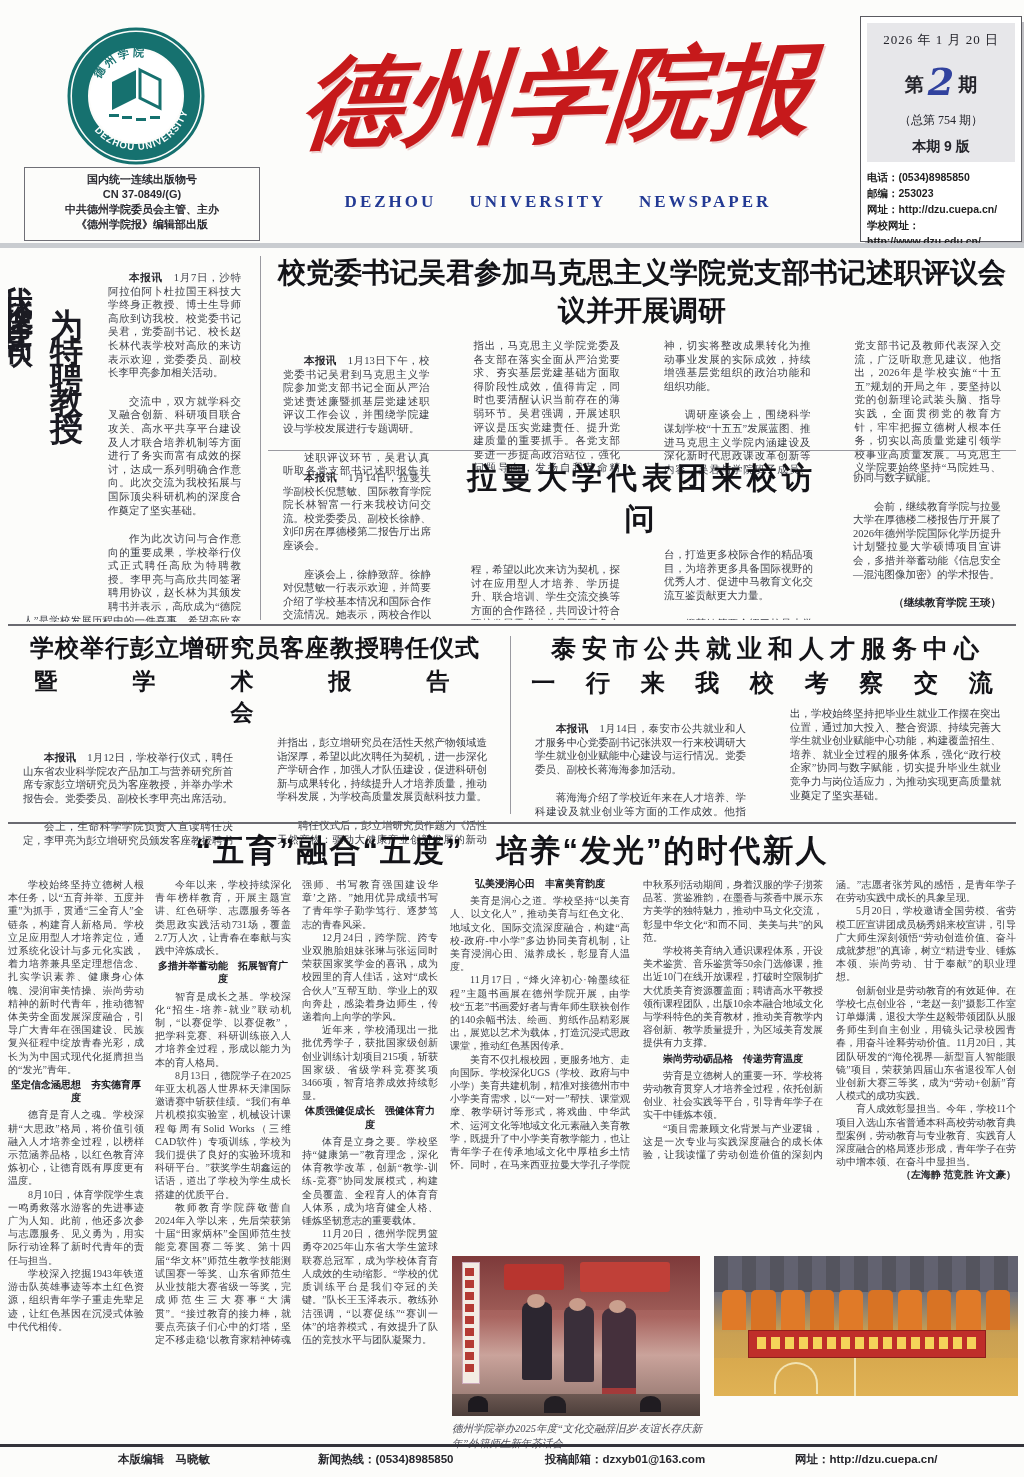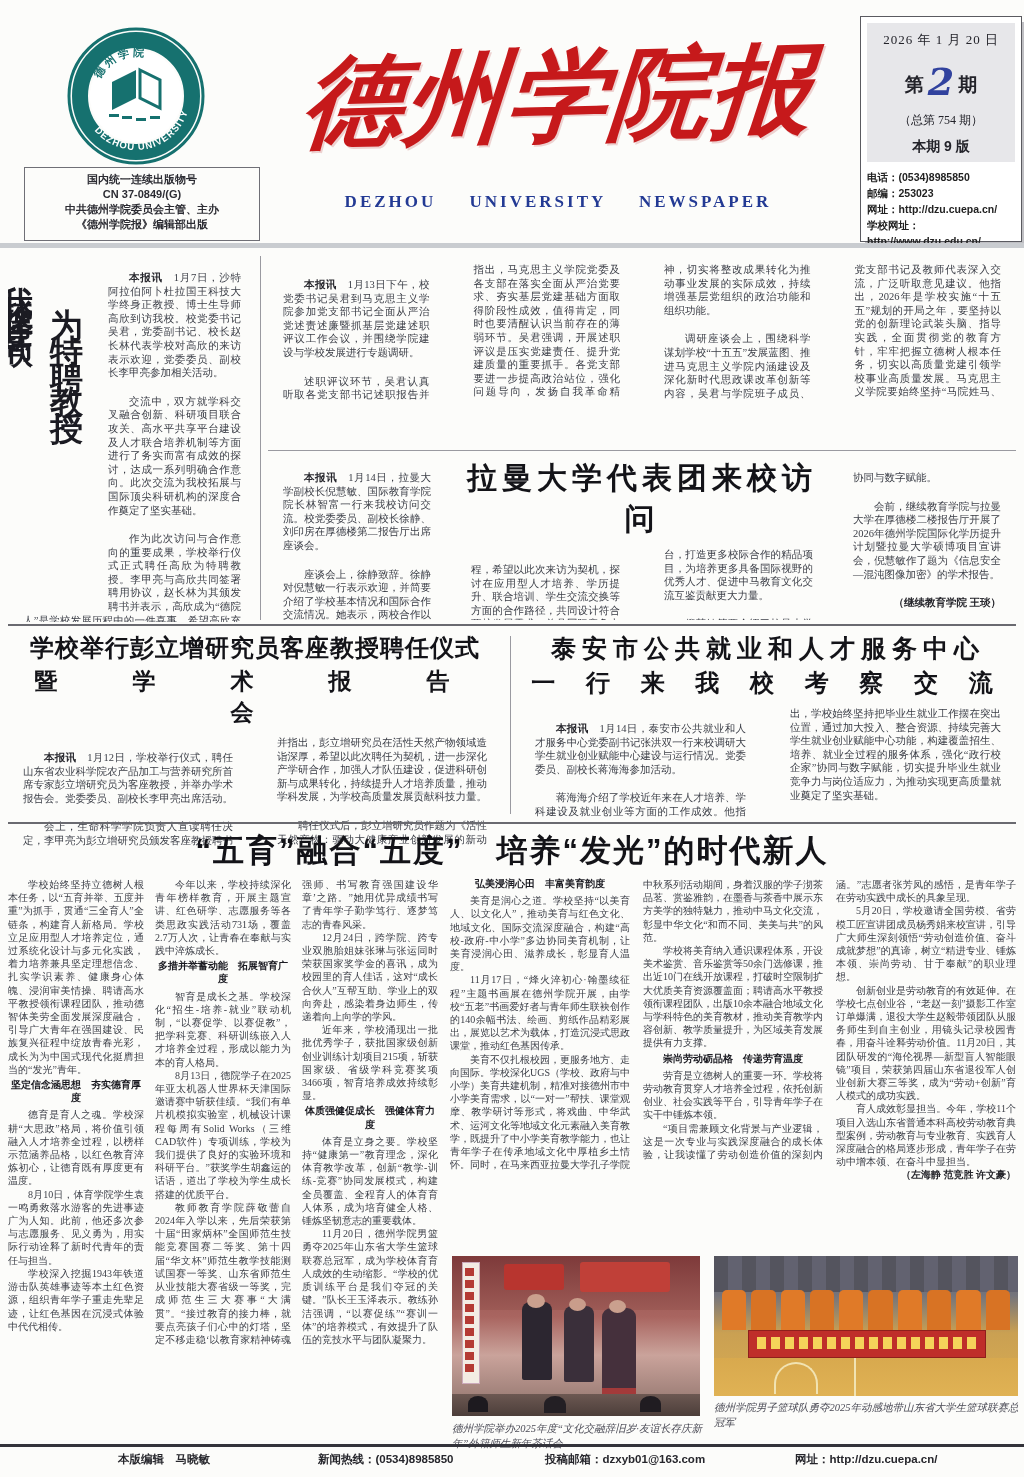--- a/index.html
+++ b/index.html
@@ -123,20 +123,21 @@
     <p><span class="lead">本报讯</span>　<span>1月7日，沙特阿拉伯阿卜杜拉国王科技大学终身正教授、博士生导师高欣到访我校。校党委书记吴君，党委副书记、校长赵长林代表学校对高欣的来访表示欢迎，党委委员、副校长李甲亮参加相关活动。</span></p>
     <p>交流中，双方就学科交叉融合创新、科研项目联合攻关、高水平共享平台建设及人才联合培养机制等方面进行了务实而富有成效的探讨，达成一系列明确合作意向。此次交流为我校拓展与国际顶尖科研机构的深度合作奠定了坚实基础。</p>
     <p>作为此次访问与合作意向的重要成果，学校举行仪式正式聘任高欣为特聘教授。李甲亮与高欣共同签署聘用协议，赵长林为其颁发聘书并表示，高欣成为“德院人”是学校发展历程中的一件喜事，希望高欣充分发挥其卓越的学术引领作用，助力学校在学科建设、科研创新和人才培育方面实现新的突破。</p>
     <p>党委（校长）办公室、人事处、教务处、学科建设与研究生教育处、科学技术处、生命科学学院等单位负责人及教师代表参加座谈。</p>
 
   </div>
 
   <div class="abs vrule" style="left:260px;top:256px;height:364px;"></div>
 
   <div class="abs" style="left:268px;top:254px;width:748px;height:194px;">
+    <div class="hl" style="font-size:28px;letter-spacing:0px;">校党委书记吴君参加马克思主义学院党支部书记述职评议会议并开展调研</div>
     <div class="btxt cols4" style="margin-top:9px;height:142px;overflow:hidden;">
       <p><span class="lead">本报讯</span>　<span>1月13日下午，校党委书记吴君到马克思主义学院参加党支部书记全面从严治党述责述廉暨抓基层党建述职评议工作会议，并围绕学院建设与学校发展进行专题调研。</span></p>
       <p>述职评议环节，吴君认真听取各党支部书记述职报告并指出，马克思主义学院党委及各支部在落实全面从严治党要求、夯实基层党建基础方面取得阶段性成效，值得肯定，同时也要清醒认识当前存在的薄弱环节。吴君强调，开展述职评议是压实党建责任、提升党建质量的重要抓手。各党支部要进一步提高政治站位，强化问题导向，发扬自我革命精神，切实将整改成果转化为推动事业发展的实际成效，持续增强基层党组织的政治功能和组织功能。</p>
       <p>调研座谈会上，围绕科学谋划学校“十五五”发展蓝图、推进马克思主义学院内涵建设及深化新时代思政课改革创新等内容，吴君与学院班子成员、党支部书记及教师代表深入交流，广泛听取意见建议。他指出，2026年是学校实施“十五五”规划的开局之年，要坚持以党的创新理论武装头脑、指导实践，全面贯彻党的教育方针，牢牢把握立德树人根本任务，切实以高质量党建引领学校事业高质量发展。马克思主义学院要始终坚持“马院姓马、在马言马”的鲜明导向，聚焦学科建设、人才队伍建设、硕士点培育等关键环节，夯实基础、突出特色，为学校提升人才培养质量、增强服务社会能力提供坚实的思想引领和理论支撑。全体思政课教师要深刻认识铸魂育人时代重任，持续深化教学改革，积极运用现代信息技术提升教育教学吸引力与实效性。</p>
 
     </div>
   </div>
 
   <div class="abs hrule" style="left:268px;top:450px;width:748px;"></div>
 
@@ -149,21 +150,21 @@
       <div style="width:372px;">
         <div class="hl" style="font-size:30px;letter-spacing:5px;margin:2px 0 8px 0;">拉曼大学代表团来校访问</div>
         <div class="btxt cols2" style="height:112px;overflow:hidden;">
           <p style="text-indent:0;">程，希望以此次来访为契机，探讨在应用型人才培养、学历提升、联合培训、学生交流交换等方面的合作路径，共同设计符合两校发展需求、兼具国际竞争力的合作项目，相信在双方的共同努力下，搭建起更坚实的合作平台，打造更多校际合作的精品项目，为培养更多具备国际视野的优秀人才、促进中马教育文化交流互鉴贡献更大力量。</p>
           <p>倪慧敏简要介绍了拉曼大学的基本情况和国际交流方面取得的成绩，希望双方在前期良好合作的基础上，继续拓展合作领域，进一步加强各项交流合作。</p>
 
         </div>
       </div>
       <div class="btxt" style="width:178px;overflow:hidden;">
         <p style="text-indent:0;">协同与数字赋能。</p>
-        <p>会前，继续教育学院与拉曼大学在厚德楼二楼报告厅开展了2026年德州学院国际化学历提升计划暨拉曼大学硕博项目宣讲会，倪慧敏作了题为《信息安全—混沌图像加密》的学术报告。</p>
+        <p>会前，继续教育学院与拉曼大学在厚德楼二楼报告厅开展了2026年德州学院国际化学历提升计划暨拉曼大学硕博项目宣讲会，多措并举蓄动能《信息安全—混沌图像加密》的学术报告。</p>
         <p class="sig">（继续教育学院 王琰）</p>
       </div>
     </div>
   </div>
 
   <div class="abs hrule2" style="left:8px;top:624px;width:1008px;"></div>
 
   <div class="abs" style="left:8px;top:632px;width:494px;height:186px;">
     <div class="hl" style="font-size:24px;letter-spacing:1px;">学校举行彭立增研究员客座教授聘任仪式</div>
     <div class="hl" style="font-size:23px;letter-spacing:26px;margin-top:2px;">暨　学　术　报　告　会</div>
@@ -186,21 +187,21 @@
       <p>张洪双一行参观了赋能中心各功能区及数智就业设备，详细了解学校在生涯规划、市场开拓、信息推送等方面的工作经验。他表示，中心建设思路清晰、举措扎实、特色突出，相关经验具有借鉴意义。希望今后加强校地协作、共享资源，积极探索毕业生高质量就业的有效路径，更好地服务于区域经济社会发展。</p>
 
     </div>
   </div>
 
   <div class="abs hrule2" style="left:8px;top:822px;width:1008px;"></div>
 
   <div class="abs hl" style="left:8px;top:830px;width:1008px;font-size:31px;letter-spacing:2px;">“五育”融合“五度”　培养“发光”的时代新人</div>
 
   <div class="abs ftxt cols3" style="left:8px;top:878px;width:430px;height:558px;overflow:hidden;column-gap:11px;">
-    <p>学校始终坚持立德树人根本任务，以“五育并举、五度并重”为抓手，贯通“三全育人”全链条，构建育人新格局。学校立足应用型人才培养定位，通过系统化设计与多元化实践，着力培养兼具坚定理想信念、扎实学识素养、健康身心体魄、浸润审美情操、聘请高水平教授领衔课程团队，推动德智体美劳全面发展深度融合，引导广大青年在强国建设、民族复兴征程中绽放青春光彩，成长为为中国式现代化挺膺担当的“发光”青年。</p>
+    <p>学校始终坚持立德树人根本任务，以“五育并举、五度并重”为抓手，贯通“三全育人”全链条，构建育人新格局。学校立足应用型人才培养定位，通过系统化设计与多元化实践，着力培养兼具坚定理想信念、扎实学识素养、健康身心体魄、浸润审美情操、崇尚劳动精神的新时代青年，推动德智体美劳全面发展深度融合，引导广大青年在强国建设、民族复兴征程中绽放青春光彩，成长为为中国式现代化挺膺担当的“发光”青年。</p>
     <p class="fsub">坚定信念涵思想　夯实德育厚度</p>
     <p>德育是育人之魂。学校深耕“大思政”格局，将价值引领融入人才培养全过程，以榜样示范涵养品格，以红色教育淬炼初心，让德育既有厚度更有温度。</p>
     <p>8月10日，体育学院学生袁一鸣勇救落水游客的先进事迹广为人知。此前，他还多次参与志愿服务、见义勇为，用实际行动诠释了新时代青年的责任与担当。</p>
     <p>学校深入挖掘1943年铁道游击队英雄事迹等本土红色资源，组织青年学子重走先辈足迹，让红色基因在沉浸式体验中代代相传。</p>
     <p>今年以来，学校持续深化青年榜样教育，开展主题宣讲、红色研学、志愿服务等各类思政实践活动731场，覆盖2.7万人次，让青春在奉献与实践中淬炼成长。</p>
     <p class="fsub">多措并举蓄动能　拓展智育广度</p>
     <p>智育是成长之基。学校深化“招生-培养-就业”联动机制，“以赛促学、以赛促教”，把学科竞赛、科研训练嵌入人才培养全过程，形成以能力为本的育人格局。</p>
     <p>8月13日，德院学子在2025年亚太机器人世界杯天津国际邀请赛中斩获佳绩。“我们有单片机模拟实验室，机械设计课程每周有Solid Works（三维CAD软件）专项训练，学校为我们提供了良好的实验环境和科研平台。”获奖学生胡鑫运的话语，道出了学校为学生成长搭建的优质平台。</p>
     <p>教师教育学院薛敬蕾自2024年入学以来，先后荣获第十届“田家炳杯”全国师范生技能竞赛国赛二等奖、第十四届“华文杯”师范生教学技能测试国赛一等奖、山东省师范生从业技能大赛省级一等奖，完成师范生三大赛事“大满贯”。“接过教育的接力棒，就要点亮孩子们心中的灯塔，坚定不移走稳‘以教育家精神铸魂强师、书写教育强国建设华章’之路。”她用优异成绩书写了青年学子勤学笃行、逐梦笃志的青春风采。</p>
     <p>12月24日，跨学院、跨专业双胞胎姐妹张琳与张运同时荣获国家奖学金的喜讯，成为校园里的育人佳话，这对“成长合伙人”互帮互助、学业上的双向奔赴，感染着身边师生，传递着向上向学的学风。</p>
@@ -258,21 +259,20 @@
         <div style="flex:1;background:#e07a28;border-radius:5px 5px 0 0;"></div>
         <div style="flex:1;background:#d87324;border-radius:5px 5px 0 0;"></div>
     </div>
     <div class="pf" style="left:34px;top:74px;width:236px;height:26px;background:#bf2e2a;border:1px solid #8e1f1c;">
       <div style="margin:6px 8px;height:12px;background:repeating-linear-gradient(90deg,#f5d35a 0 9px,#bf2e2a 9px 14px);"></div>
     </div>
     <div class="pf" style="left:0;bottom:0;width:100%;height:38px;background:linear-gradient(180deg,#d8a94e,#e0b254);"></div>
     <div class="pf" style="left:140px;bottom:0;width:2px;height:38px;background:#f1e3b2;"></div>
     <div class="pf" style="left:60px;bottom:2px;width:40px;height:30px;border:2px solid #f1e3b2;border-bottom:none;border-radius:40px 40px 0 0;"></div>
   </div>
-  <div class="abs caption" style="left:714px;top:1400px;width:306px;">德州学院男子篮球队勇夺2025年动感地带山东省大学生篮球联赛总冠军</div>
 
   <div class="abs" style="left:0;top:1444px;width:1024px;border-top:3px solid #33333a;"></div>
   <span class="footer-item" style="left:118px;top:1452px;">本版编辑　马晓敏</span>
   <span class="footer-item" style="left:318px;top:1452px;">新闻热线：(0534)8985850</span>
   <span class="footer-item" style="left:545px;top:1452px;">投稿邮箱：dzxyb01@163.com</span>
   <span class="footer-item" style="left:795px;top:1452px;">网址：http://dzu.cuepa.cn/</span>
 
 </div>
 
 </body></html>

